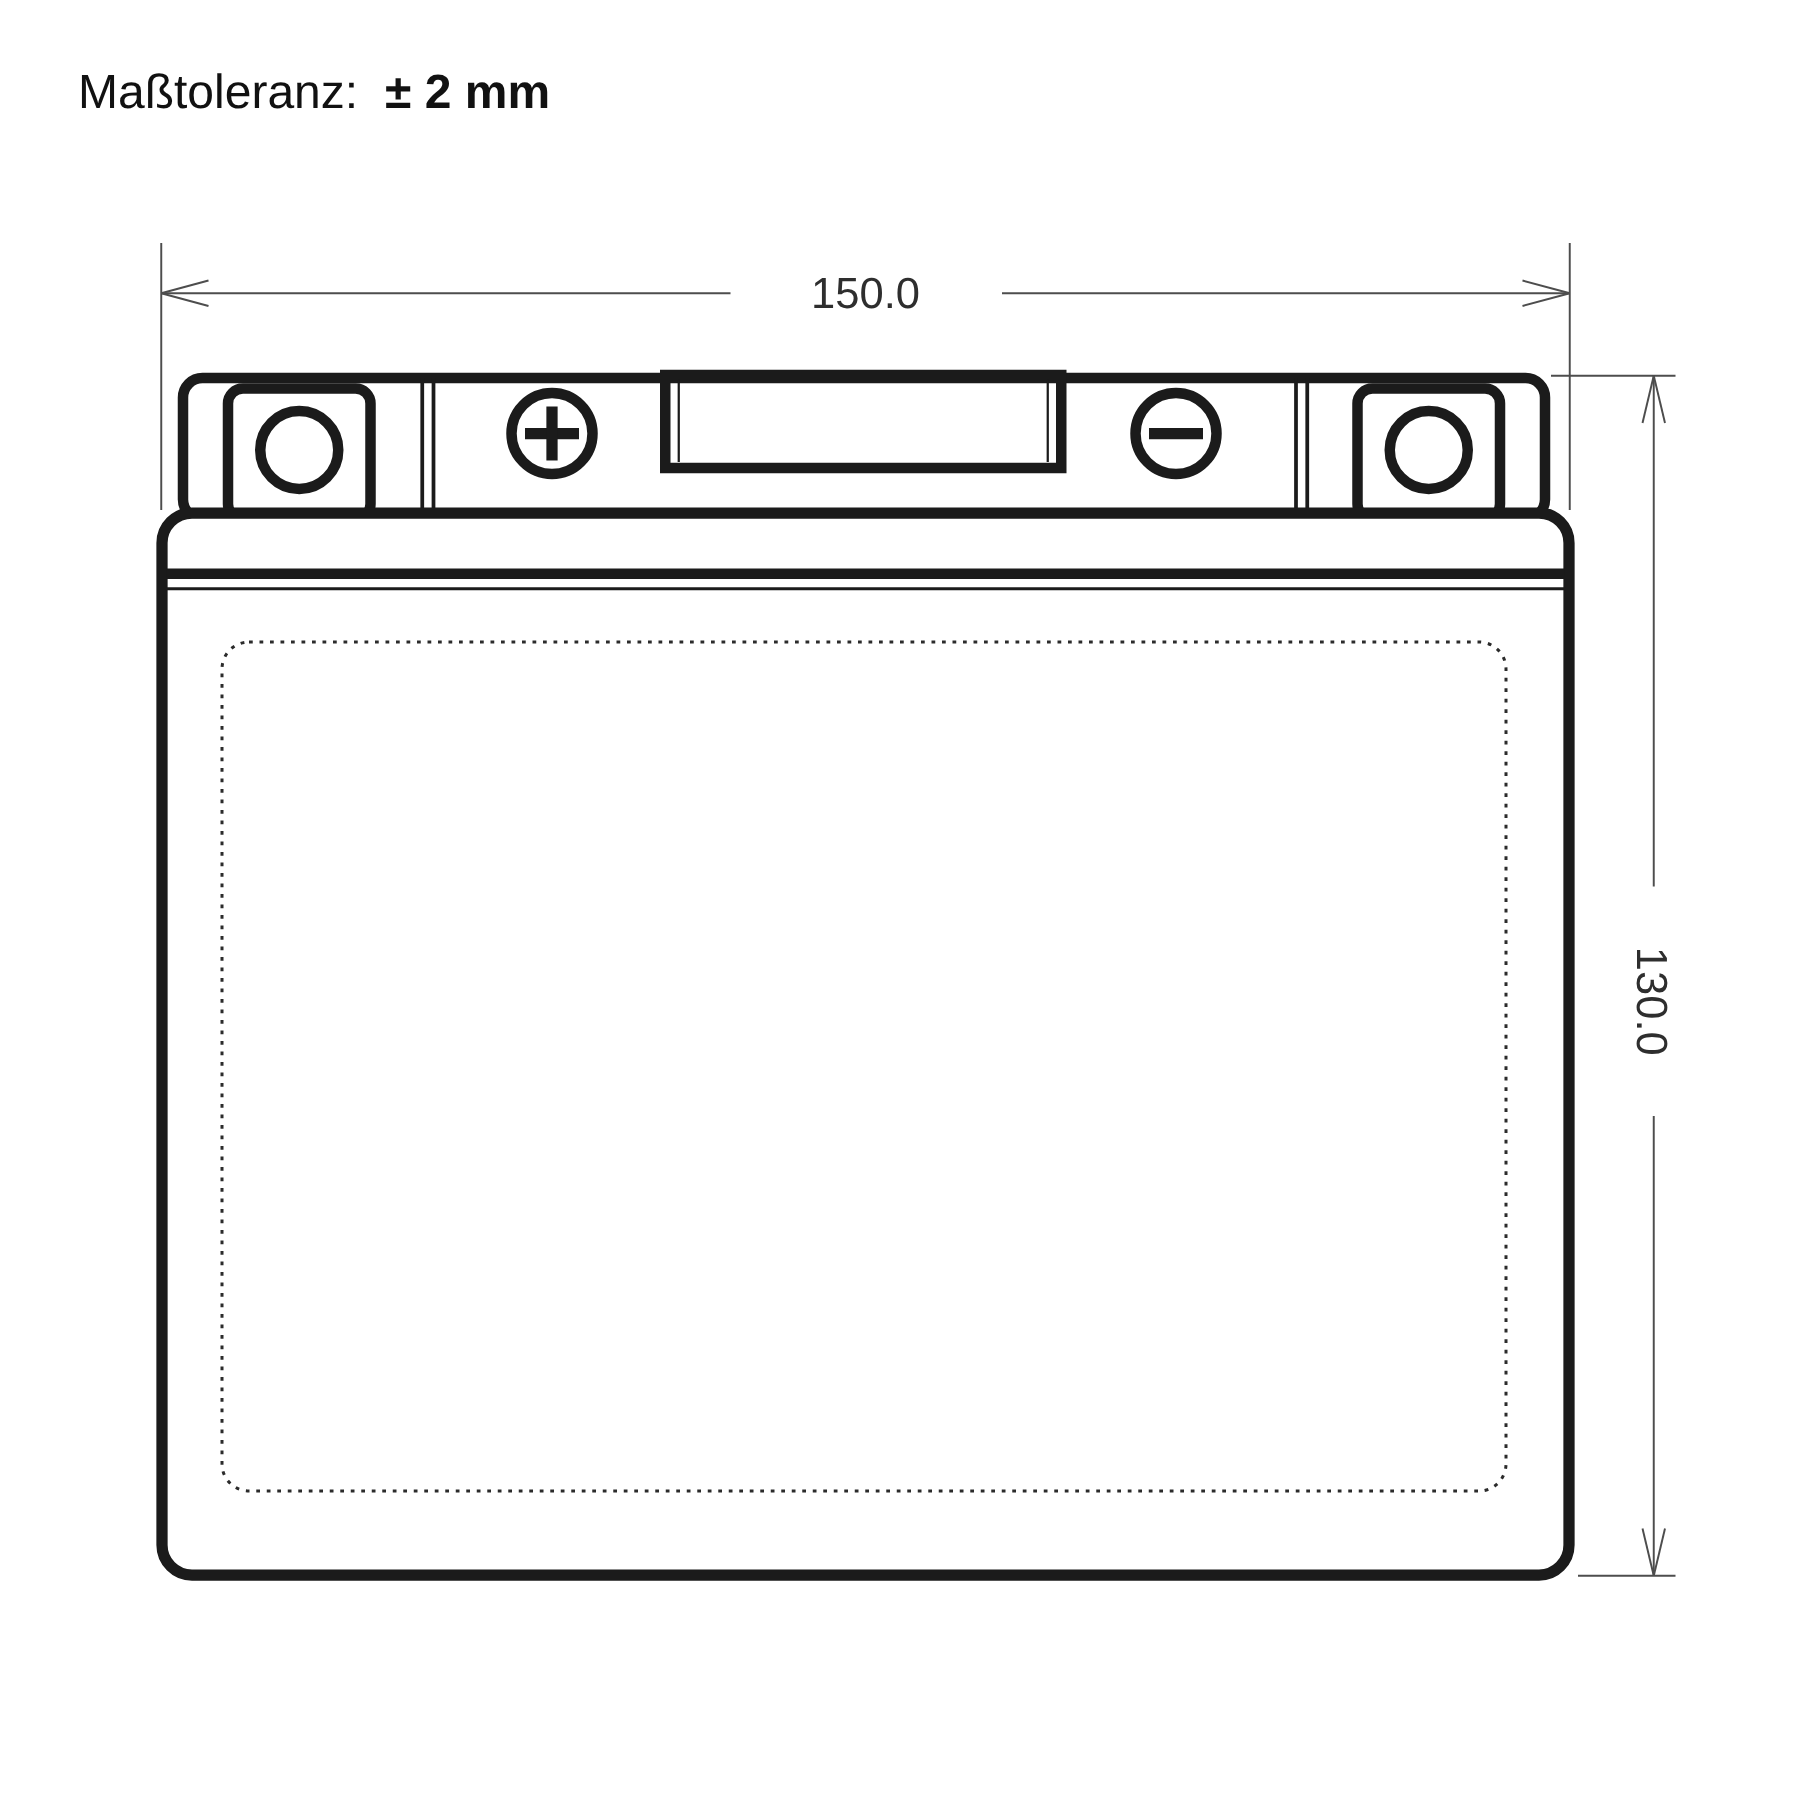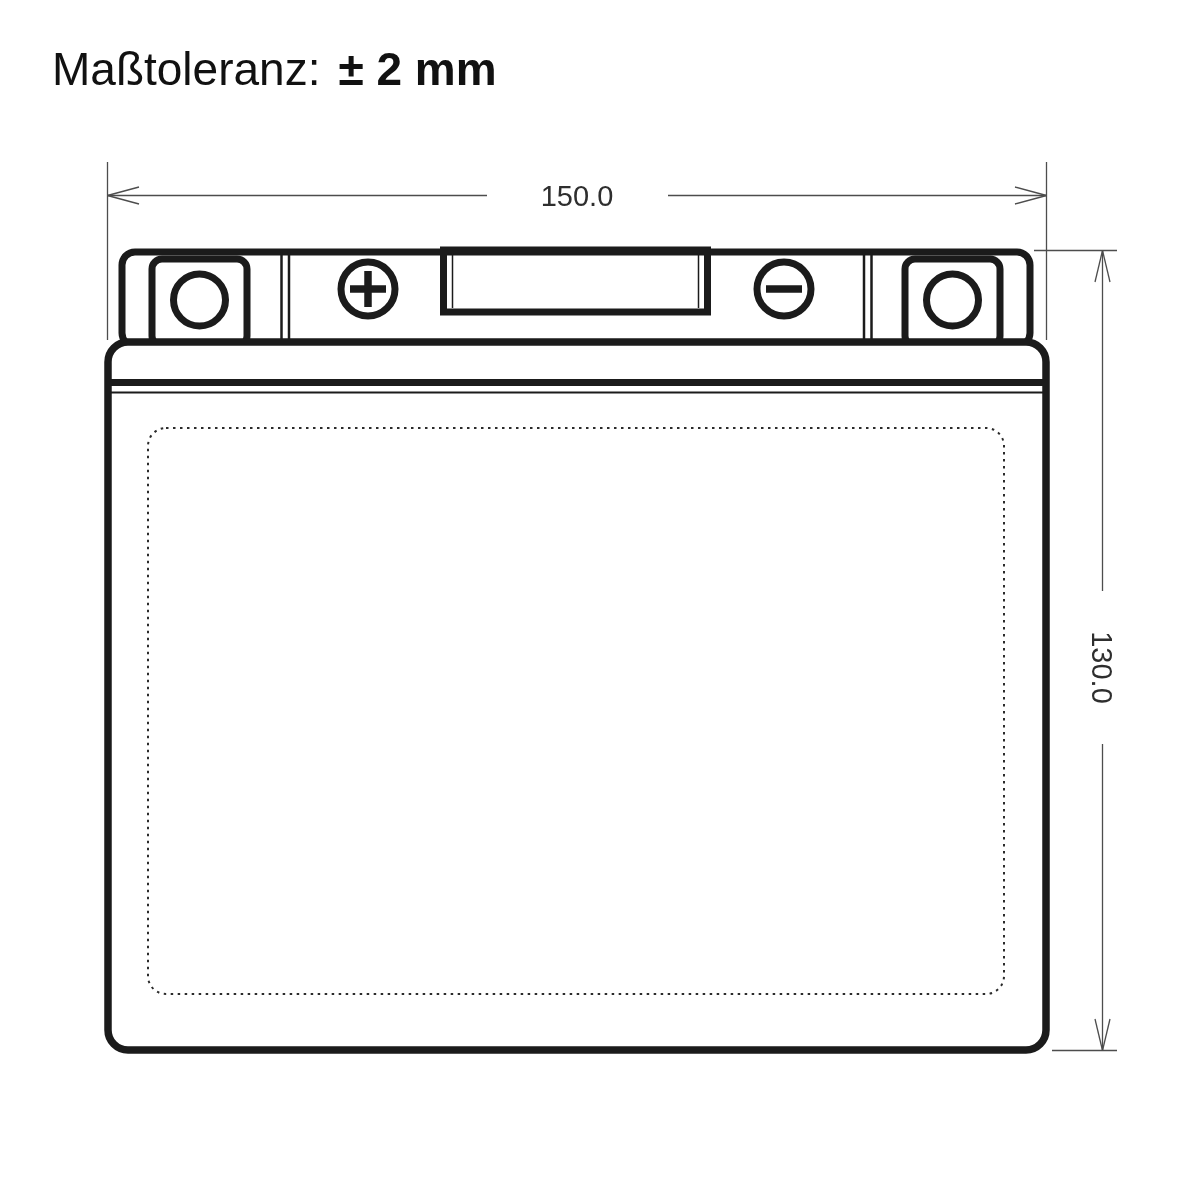--- a/index.html
+++ b/index.html
@@ -8,21 +8,21 @@
     width: 1200px;
     height: 1200px;
     background: #ffffff;
     overflow: hidden;
     font-family: "Liberation Sans", sans-serif;
   }
   .title-row {
     position: absolute;
     left: 52px;
     top: 44px;
-    font-size: 46px;
+    font-size: 32px;
     line-height: 1.1;
     color: #111111;
     white-space: nowrap;
   }
   .title-row .tolerance-value {
     font-weight: bold;
     margin-left: 18px;
   }
   .drawing-svg {
     position: absolute;

